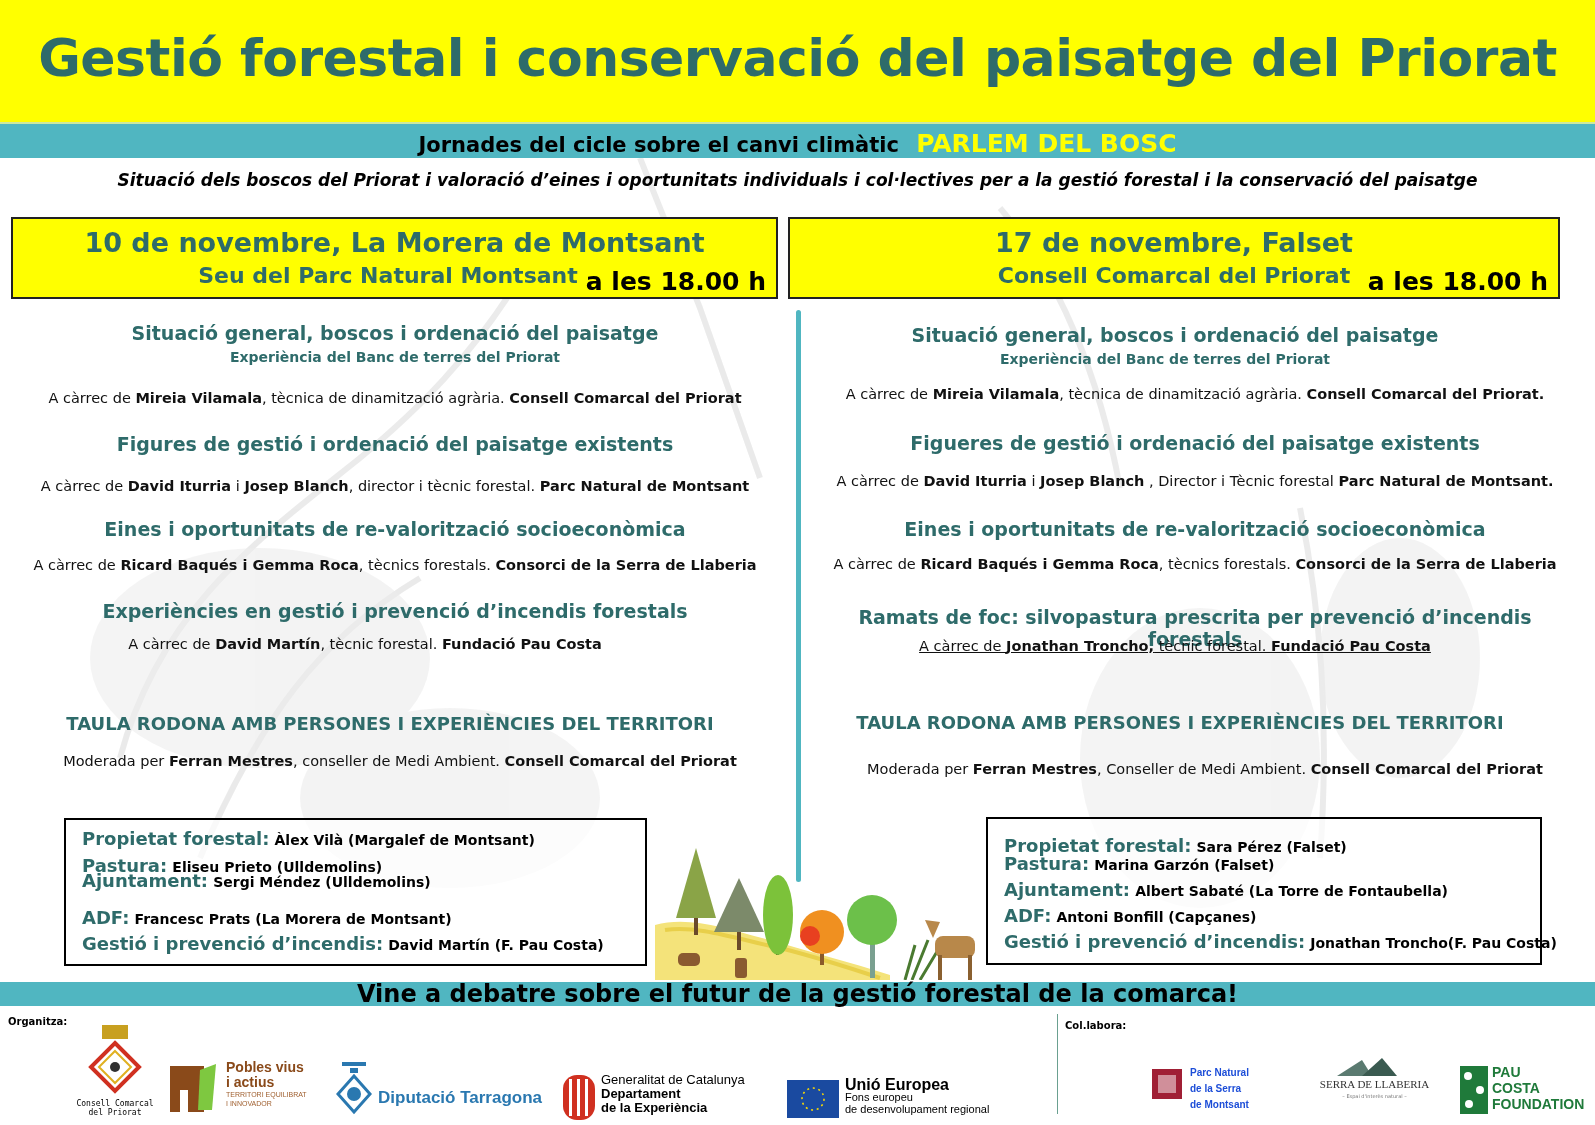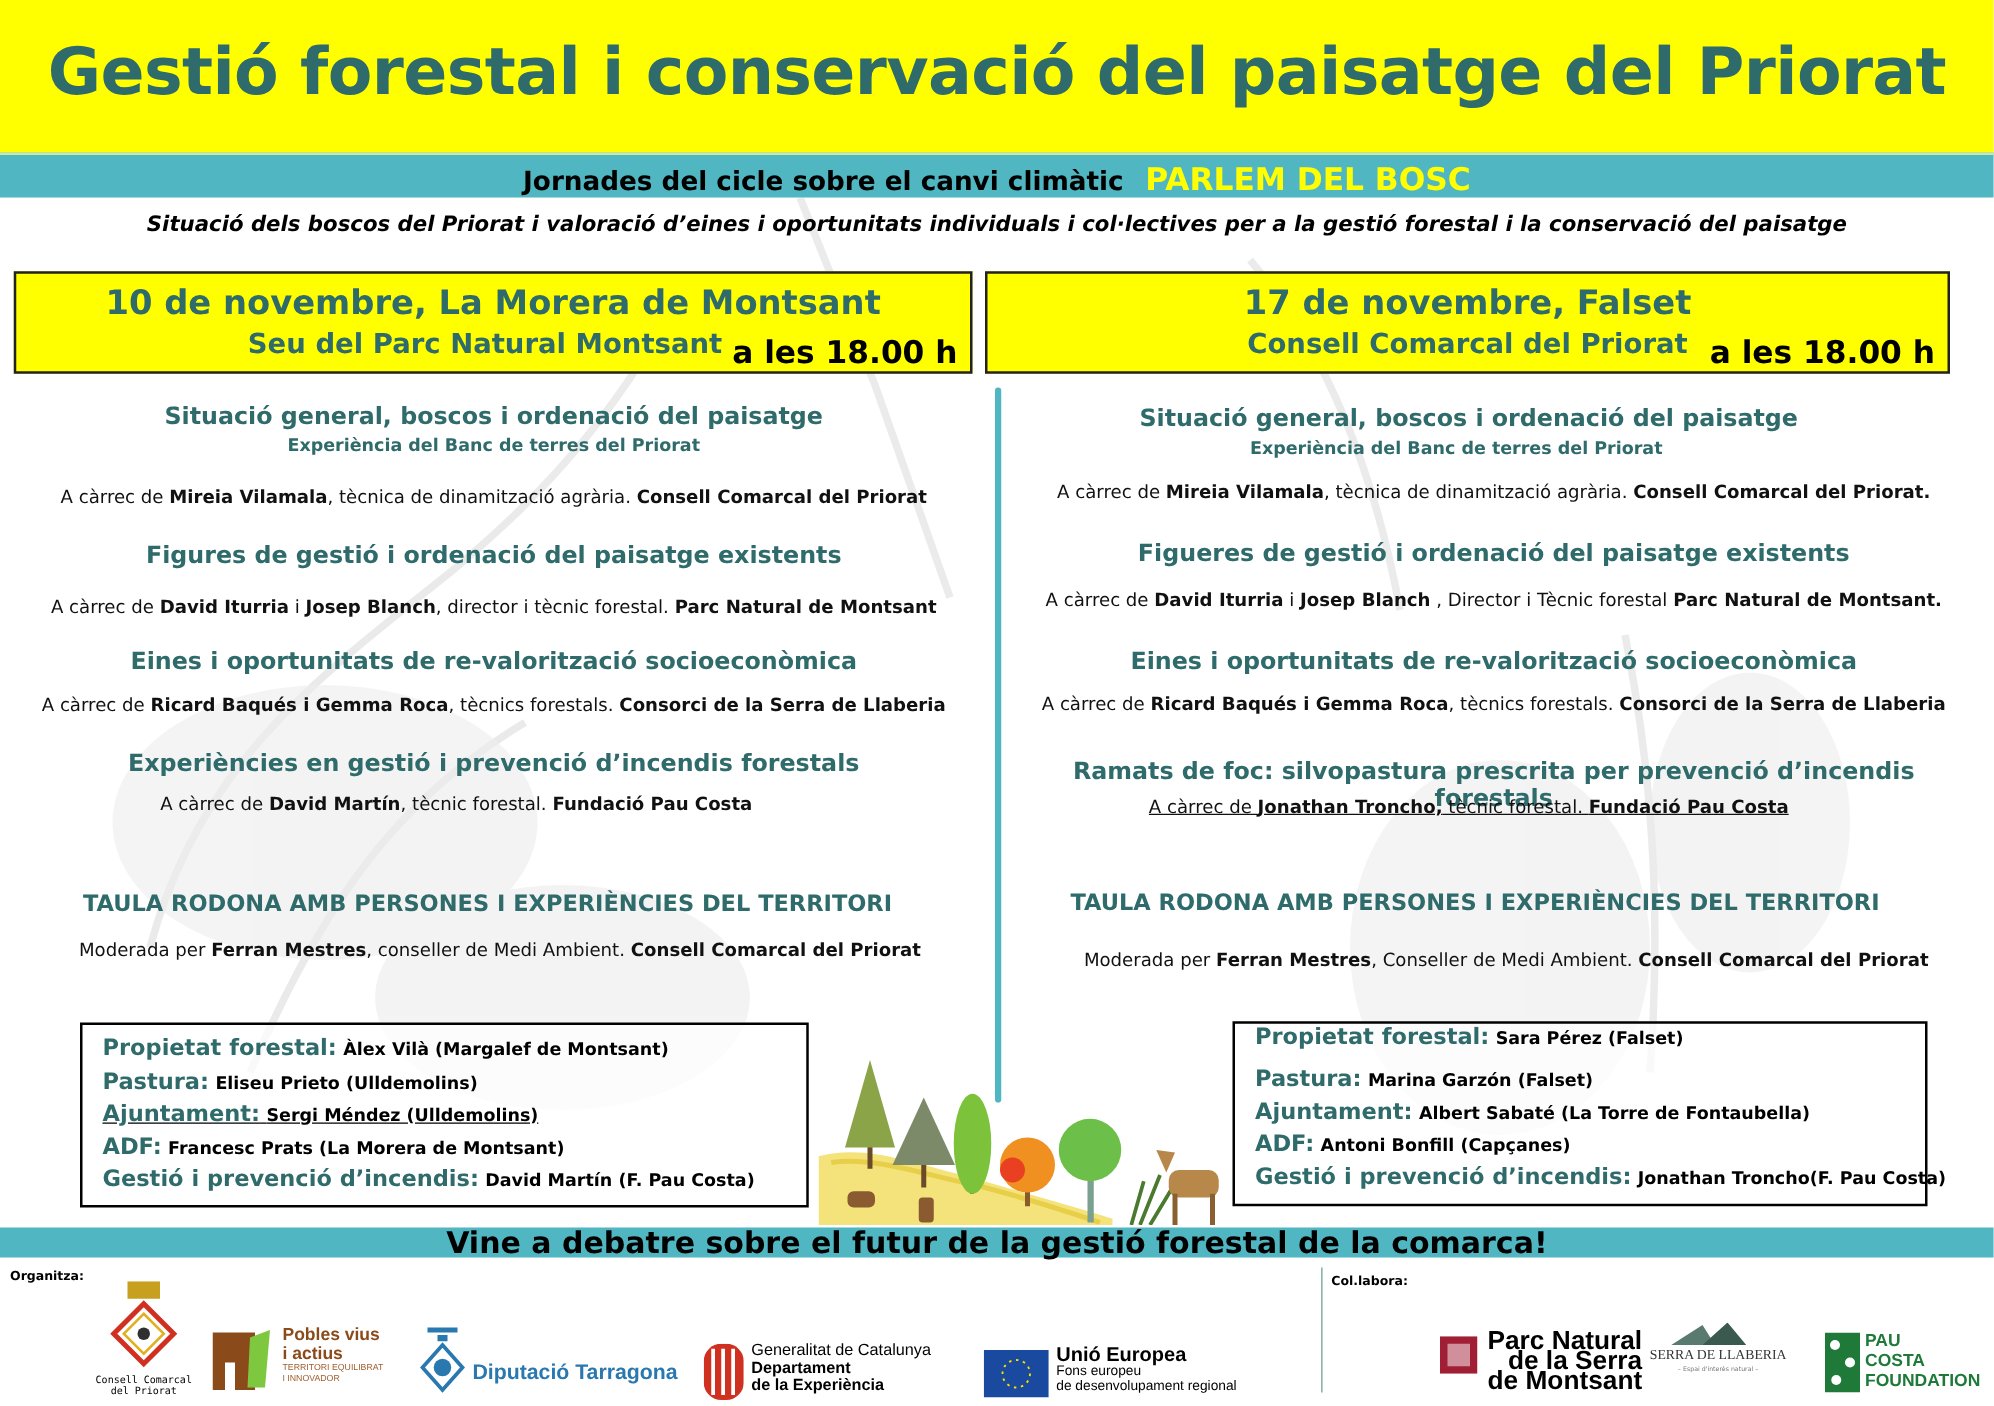--- a/index.html
+++ b/index.html
@@ -124,27 +124,27 @@
   </div>
   <div class="blk taula" style="top:392px;left:-15px;">TAULA RODONA AMB PERSONES I EXPERIÈNCIES DEL  TERRITORI</div>
   <div class="blk sp" style="top:441px;left:10px;">
     <span>Moderada per </span><b>Ferran Mestres</b><span>, Conseller de Medi Ambient. </span><b>Consell Comarcal del Priorat</b>
   </div>
 </div>
 
 <div class="abs panel" style="left:64px;top:818px;width:583px;height:148px;">
   <div class="row" style="top:8px;"><span class="lbl">Propietat forestal:</span> <span class="val">Àlex Vilà (Margalef de Montsant)</span></div>
   <div class="row" style="top:35px;"><span class="lbl">Pastura:</span> <span class="val">Eliseu Prieto (Ulldemolins)</span></div>
-  <div class="row" style="top:61px;text-decoration:underline;"><span class="lbl">Ajuntament:</span> <span class="val">Sergi Méndez  (Ulldemolins)</span></div>
+  <div class="row" style="top:50px;"><span class="lbl">Ajuntament:</span> <span class="val">Sergi Méndez  (Ulldemolins)</span></div>
   <div class="row" style="top:87px;"><span class="lbl">ADF:</span> <span class="val">Francesc Prats (La Morera de Montsant)</span></div>
   <div class="row" style="top:113px;"><span class="lbl">Gestió i prevenció d’incendis:</span> <span class="val">David Martín (F. Pau Costa)</span></div>
 </div>
 
 <div class="abs panel" style="left:986px;top:817px;width:556px;height:148px;">
-  <div class="row" style="top:0;"><span class="lbl">Propietat forestal:</span> <span class="val">Sara Pérez (Falset)</span></div>
+  <div class="row" style="top:16px;"><span class="lbl">Propietat forestal:</span> <span class="val">Sara Pérez (Falset)</span></div>
   <div class="row" style="top:34px;"><span class="lbl">Pastura:</span> <span class="val">Marina Garzón (Falset)</span></div>
   <div class="row" style="top:60px;"><span class="lbl">Ajuntament:</span> <span class="val">Albert Sabaté (La Torre de Fontaubella)</span></div>
   <div class="row" style="top:86px;"><span class="lbl">ADF:</span> <span class="val">Antoni Bonfill (Capçanes)</span></div>
   <div class="row" style="top:112px;"><span class="lbl">Gestió i prevenció d’incendis:</span> <span class="val">Jonathan Troncho(F. Pau Costa)</span></div>
 </div>
 
 <svg class="abs" style="left:650px;top:840px;" width="330" height="140" viewBox="0 0 330 140">
   <path d="M5 85 C40 75 80 90 120 100 C160 112 200 122 240 135 L240 140 L5 140 Z" fill="#f4e37a"></path>
   <path d="M15 90 C50 85 90 100 130 108 C170 118 200 128 230 138" stroke="#e8cf4a" stroke-width="4" fill="none"></path>
 
@@ -244,21 +244,21 @@
     <div style="font-size:11px;">Fons europeu</div>
     <div style="font-size:11px;">de desenvolupament regional</div>
   </div>
 </div>
 
 <div class="abs" style="left:1152px;top:1067px;width:150px;height:50px;">
   <svg style="position:absolute;left:0;top:2px;" width="30" height="30" viewBox="0 0 30 30">
     <rect width="30" height="30" fill="#a01f35"></rect>
     <rect x="6" y="6" width="18" height="18" fill="#fff" opacity="0.5"></rect>
   </svg>
-  <div class="logo-txt" style="position:absolute;left:38px;top:-2px;font-size:21px;font-weight:bold;color:#000000;line-height:16px;white-space:nowrap;text-align:right;">
+  <div class="logo-txt" style="position:absolute;left:38px;top:-2px;font-size:10px;font-weight:bold;color:#1d4ed8;line-height:16px;white-space:nowrap;">
     <div>Parc Natural</div>
     <div>de la Serra</div>
     <div>de  Montsant</div>
   </div>
 </div>
 
 <div class="abs" style="left:1312px;top:1058px;width:125px;height:50px;">
   <svg style="position:absolute;left:25px;top:0;" width="60" height="18" viewBox="0 0 60 18">
     <polygon points="0,18 25,2 35,18" fill="#5a7a70"></polygon>
     <polygon points="25,18 45,0 60,18" fill="#3a5a50"></polygon>

